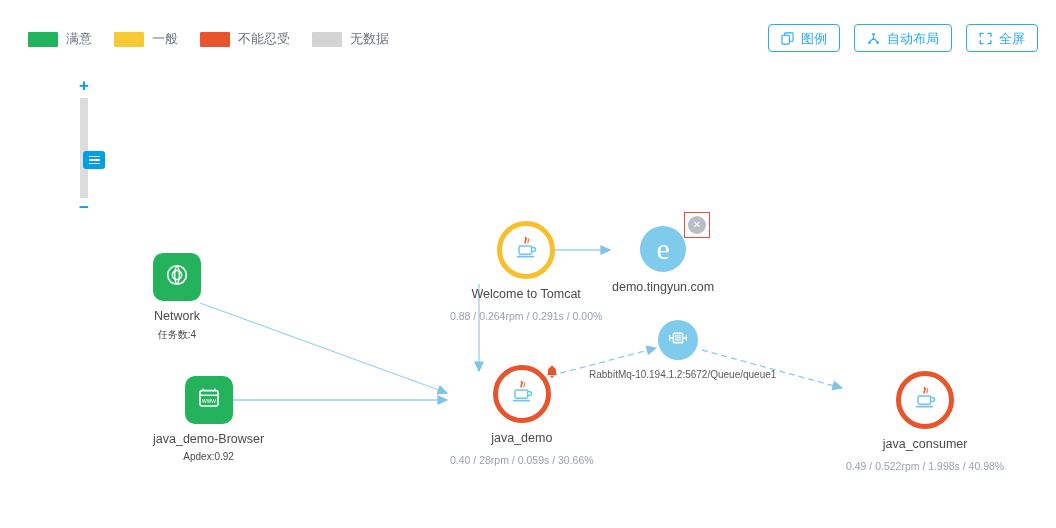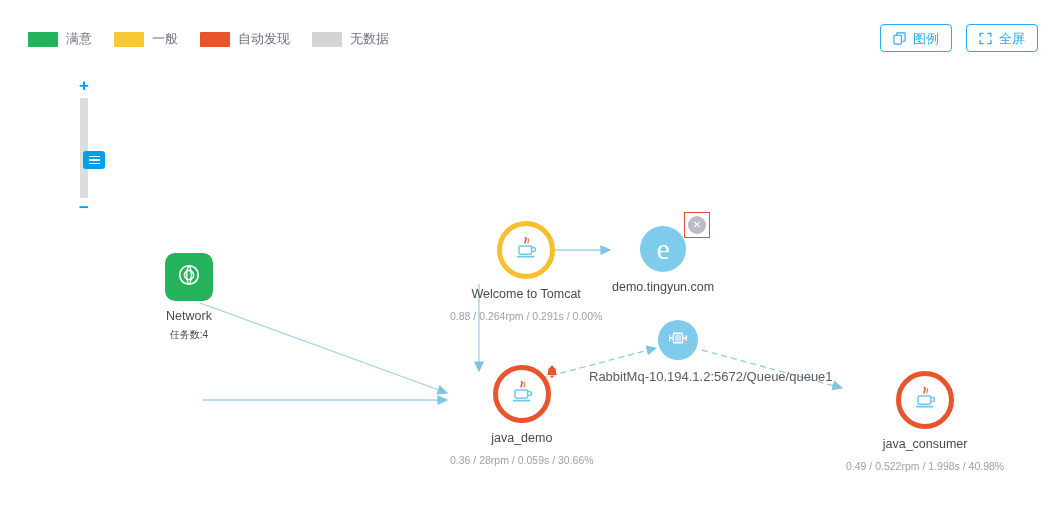--- a/index.html
+++ b/index.html
@@ -237,61 +237,72 @@
     display: flex;
     align-items: center;
     justify-content: center;
   }
   .close-badge-wrap .close-badge {
     position: static;
   }
 
   .edge-label {
     position: absolute;
-    font-size: 13px;
+    font-size: 10px;
     color: #5a5a5a;
     white-space: nowrap;
   }
 </style>
 </head>
 <body>
 
 <div id="app">
 
   <div id="legend">
     <div class="legend-item">
       <span class="legend-swatch" style="background:#22b45c"></span>
       <span class="legend-label">满意</span>
     </div>
     <div class="legend-item">
       <span class="legend-swatch" style="background:#f7c935"></span>
       <span class="legend-label">一般</span>
     </div>
     <div class="legend-item">
       <span class="legend-swatch" style="background:#e8552d"></span>
-      <span class="legend-label">自动发现</span>
+      <span class="legend-label">不能忍受</span>
     </div>
     <div class="legend-item">
       <span class="legend-swatch" style="background:#d4d4d4"></span>
       <span class="legend-label">无数据</span>
     </div>
   </div>
 
   <div id="toolbar">
 
     <div class="tool-btn">
       <span>
         <svg width="13" height="13" viewBox="0 0 14 14" fill="none" stroke="#29aaf2" stroke-width="1.2">
           <rect x="1" y="3.5" width="8" height="9.5" rx="1"></rect>
           <path d="M4 3.5V1.6A0.6 0.6 0 0 1 4.6 1H12.4a0.6 0.6 0 0 1 0.6 0.6v7.8a0.6 0.6 0 0 1-0.6 0.6H9"></path>
         </svg>
       </span>
       <span>图例</span>
     </div>
 
+    <div class="tool-btn">
+      <span>
+        <svg width="13" height="13" viewBox="0 0 14 14" fill="none" stroke="#29aaf2" stroke-width="1.2">
+          <circle cx="7" cy="2.4" r="1.4" fill="#29aaf2" stroke="none"></circle>
+          <circle cx="2.6" cy="11.4" r="1.4" fill="#29aaf2" stroke="none"></circle>
+          <circle cx="11.4" cy="11.4" r="1.4" fill="#29aaf2" stroke="none"></circle>
+          <path d="M7 3.8v3.1M7 6.9L3 10.2M7 6.9l4 3.3"></path>
+        </svg>
+      </span>
+      <span>自动布局</span>
+    </div>
 
 
     <div class="tool-btn">
       <span>
         <svg width="13" height="13" viewBox="0 0 14 14" fill="none" stroke="#29aaf2" stroke-width="1.4" stroke-linecap="round">
           <path d="M1.2 4.6V1.4h3.2M9.6 1.4h3.2v3.2M12.8 9.4v3.2H9.6M4.4 12.6H1.2V9.4"></path>
         </svg>
       </span>
       <span>全屏</span>
     </div>
@@ -324,34 +335,48 @@
 
       <line x1="479" y1="284" x2="479" y2="371" stroke="#9bd2ea" stroke-width="1.3" marker-end="url(#arw)"></line>
 
       <line x1="512" y1="250" x2="610" y2="250" stroke="#9bd2ea" stroke-width="1.3" marker-end="url(#arw)"></line>
 
       <line x1="512" y1="386" x2="656" y2="348" stroke="#8ecbe8" stroke-width="1.3" stroke-dasharray="6 4" marker-end="url(#arw)"></line>
 
       <line x1="702" y1="350" x2="842" y2="388" stroke="#8ecbe8" stroke-width="1.3" stroke-dasharray="6 4" marker-end="url(#arw)"></line>
     </svg>
 
-    <div class="node" style="left:165px; top:253px;">
+    <div class="node" style="left:153px; top:253px;">
       <div class="node-square">
         <span>
           <svg width="26" height="26" viewBox="0 0 26 26" fill="none" stroke="#ffffff" stroke-width="1.6">
             <circle cx="13" cy="13" r="9.3"></circle>
             <circle cx="13" cy="13" r="4.6"></circle>
             <path d="M13 3.7c3 3 3 15.6 0 18.6M13 3.7c-3 3-3 15.6 0 18.6" stroke-width="1.3"></path>
           </svg>
         </span>
       </div>
       <div class="node-label">Network</div>
       <div class="node-sub">任务数:4</div>
     </div>
 
+    <div class="node" style="left:153px; top:376px;">
+      <div class="node-square">
+        <span>
+          <svg width="26" height="24" viewBox="0 0 26 24" fill="none" stroke="#ffffff" stroke-width="1.6">
+            <rect x="4" y="4.6" width="18" height="15.4" rx="2"></rect>
+            <path d="M4 9.2h18" stroke-width="1.3"></path>
+            <path d="M7.2 2.4v2.2M18.8 2.4v2.2" stroke-width="1.3"></path>
+            <text x="13" y="17" font-size="6.4" fill="#ffffff" stroke="none" text-anchor="middle" font-family="Liberation Sans, sans-serif">www</text>
+          </svg>
+        </span>
+      </div>
+      <div class="node-label">java_demo-Browser</div>
+      <div class="node-sub">Apdex:0.92</div>
+    </div>
 
     <div class="node" style="left:450px; top:221px;">
       <div class="node-circle ring-amber">
         <span>
           <svg width="28" height="28" viewBox="0 0 28 28" fill="none">
             <path d="M13.4 3.6c2.6 2.2-1.4 3.4-0.3 5.4" stroke="#e8552d" stroke-width="1.5" stroke-linecap="round"></path>
             <path d="M16.2 4.8c1.8 1.6-1 2.6-0.2 4.2" stroke="#f0883c" stroke-width="1.3" stroke-linecap="round"></path>
             <rect x="7" y="12" width="12.6" height="8.2" rx="1.4" fill="none" stroke="#6fc6e8" stroke-width="1.5"></rect>
             <path d="M19.6 13.6h1.9a2 2 0 0 1 0 4h-1.9" fill="none" stroke="#6fc6e8" stroke-width="1.5"></path>
             <path d="M5.6 22.6h16" stroke="#6fc6e8" stroke-width="1.6" stroke-linecap="round"></path>
@@ -399,21 +424,21 @@
           </svg>
         </span>
         <span class="alert-badge">
           <svg width="16" height="16" viewBox="0 0 16 16" fill="#e8552d">
             <path d="M8 1.4a1.1 1.1 0 0 1 1.1 1.1v0.5a4 4 0 0 1 2.9 3.8v2.6l1.1 1.7H2.9L4 9.4V6.8a4 4 0 0 1 2.9-3.8V2.5A1.1 1.1 0 0 1 8 1.4z"></path>
             <path d="M6.4 12.1h3.2a1.6 1.6 0 0 1-3.2 0z"></path>
           </svg>
         </span>
       </div>
       <div class="node-label">java_demo</div>
-      <div class="node-metrics">0.36 / 28rpm / 0.059s / 30.66%</div>
+      <div class="node-metrics">0.40 / 28rpm / 0.059s / 30.66%</div>
     </div>
 
     <div class="node" style="left:846px; top:371px;">
       <div class="node-circle ring-orange">
         <span>
           <svg width="28" height="28" viewBox="0 0 28 28" fill="none">
             <path d="M13.4 3.6c2.6 2.2-1.4 3.4-0.3 5.4" stroke="#e8552d" stroke-width="1.5" stroke-linecap="round"></path>
             <path d="M16.2 4.8c1.8 1.6-1 2.6-0.2 4.2" stroke="#f0883c" stroke-width="1.3" stroke-linecap="round"></path>
             <rect x="7" y="12" width="12.6" height="8.2" rx="1.4" fill="none" stroke="#6fc6e8" stroke-width="1.5"></rect>
             <path d="M19.6 13.6h1.9a2 2 0 0 1 0 4h-1.9" fill="none" stroke="#6fc6e8" stroke-width="1.5"></path>

